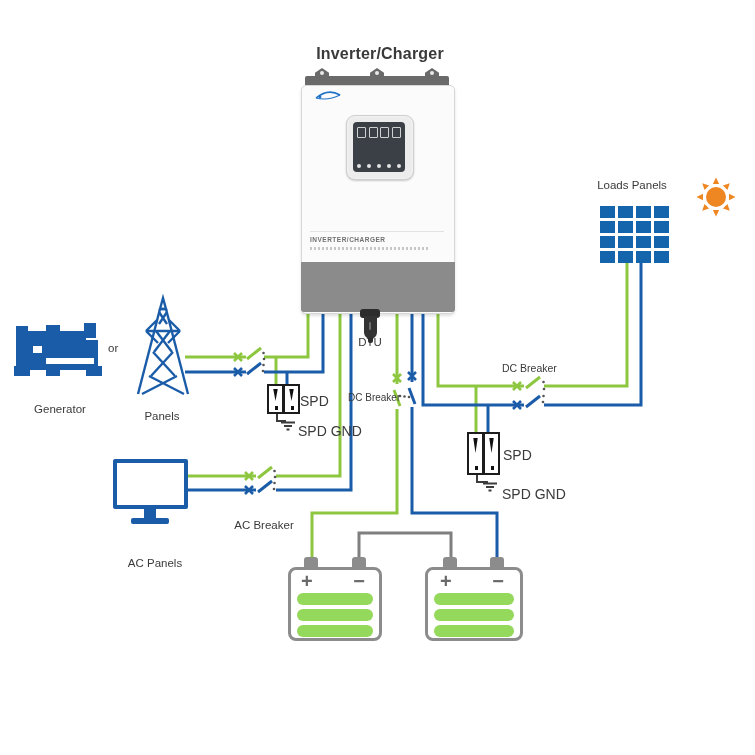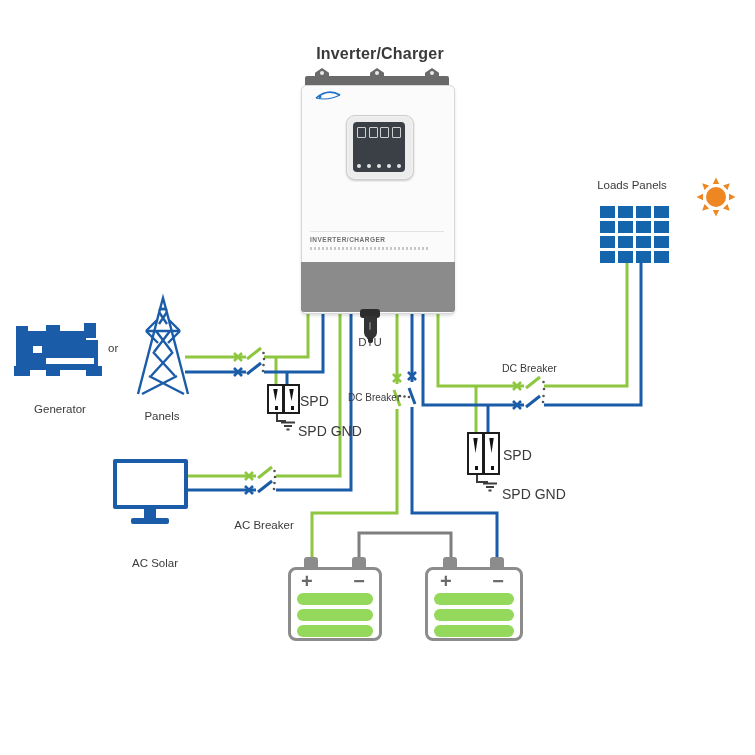--- a/index.html
+++ b/index.html
@@ -227,21 +227,21 @@
       <polygon points="13,-3.2 19.5,0 13,3.2" transform="rotate(315)"></polygon>
     </g>
   </svg>
 
   <div class="lbl title center abs" style="left:290px;top:45px;width:180px;">Inverter/Charger</div>
   <div class="lbl sub center abs" style="left:572px;top:179px;width:120px;">Loads Panels</div>
   <div class="lbl sub center abs" style="left:10px;top:403px;width:100px;">Generator</div>
   <div class="lbl sub abs" style="left:108px;top:342px;">or</div>
   <div class="lbl sub center abs" style="left:112px;top:410px;width:100px;">Panels</div>
   <div class="lbl sub center abs" style="left:214px;top:475px;width:100px;margin-top:44px;">AC Breaker</div>
-  <div class="lbl sub center abs" style="left:105px;top:557px;width:100px;">AC Solar</div>
+  <div class="lbl sub center abs" style="left:105px;top:557px;width:100px;">AC Panels</div>
   <div class="lbl sub center abs" style="left:340px;top:336px;width:60px;">DTU</div>
   <div class="lbl tiny abs" style="left:348px;top:392px;font-size:10px;">DC Breaker</div>
   <div class="lbl abs" style="left:502px;top:362px;font-size:10.5px;">DC Breaker</div>
   <div class="lbl tiny abs" style="left:300px;top:393px;">SPD</div>
   <div class="lbl tiny abs" style="left:298px;top:423px;">SPD GND</div>
   <div class="lbl tiny abs" style="left:503px;top:447px;">SPD</div>
   <div class="lbl tiny abs" style="left:502px;top:486px;">SPD GND</div>
 
   <div>
     <div class="inv-tab" style="left:315px;">

